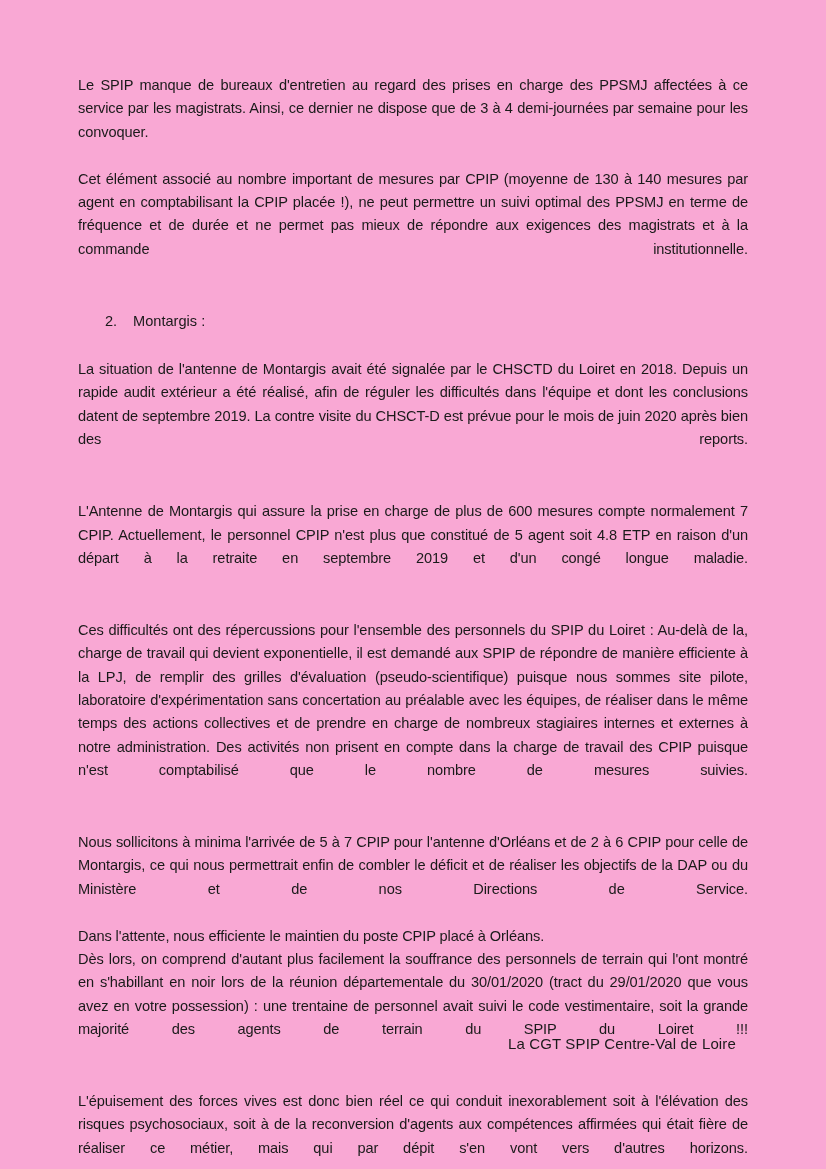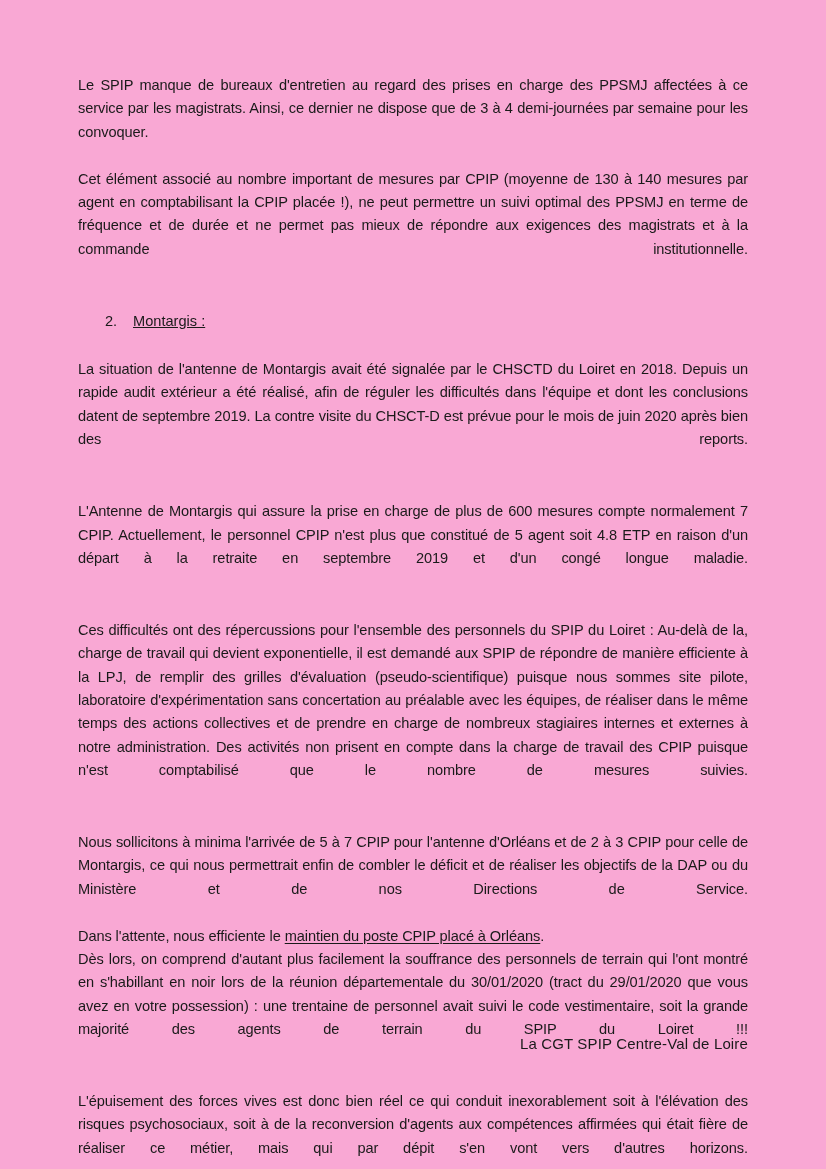--- a/index.html
+++ b/index.html
@@ -53,27 +53,27 @@
     display: flex;
     margin: 0;
     padding-left: 27px;
     font-size: 14.6px;
     line-height: 23.4px;
   }
   .list-num {
     width: 28px;
     flex: 0 0 28px;
   }
-  .list-text { flex: 1 1 auto; text-decoration: underline; }
+  .list-text { flex: 1 1 auto; }
 
-  .u { text-decoration: underline; text-underline-offset: 2px; }
+  .u { text-underline-offset: 2px; }
 
   .signature {
     position: absolute;
-    left: 78px;
+    left: 66px;
     top: 1033px;
     width: 670px;
     text-align: right;
     font-size: 15px;
     line-height: 22px;
     letter-spacing: 0.15px;
   }
 </style>
 </head>
 <body>
@@ -100,21 +100,21 @@
     <div class="gap-md"></div>
 
     <p class="para">L'Antenne de Montargis qui assure la prise en charge de plus de 600 mesures compte normalement 7 CPIP. Actuellement, le personnel CPIP n'est plus que constitué de 5 agent soit 4.8 ETP en raison d'un départ à la retraite en septembre 2019 et d'un congé longue maladie.</p>
 
     <div class="gap-md"></div>
 
     <p class="para"> Ces difficultés ont des répercussions pour l'ensemble des personnels du SPIP du Loiret : Au-delà de la, charge de travail qui devient exponentielle, il est demandé aux SPIP de répondre de manière efficiente à la LPJ, de remplir des grilles d'évaluation (pseudo-scientifique) puisque nous sommes site pilote, laboratoire d'expérimentation sans concertation au préalable avec les équipes, de réaliser dans le même temps des actions collectives et de prendre en charge de nombreux stagiaires internes et externes à notre administration. Des activités non prisent en compte dans la charge de travail des CPIP puisque n'est comptabilisé que le nombre de mesures suivies.</p>
 
     <div class="gap-md"></div>
 
-    <p class="para">Nous sollicitons à minima l'arrivée de 5 à 7 CPIP pour l'antenne d'Orléans et de 2 à 3 CPIP pour celle de Montargis, ce qui nous permettrait enfin de combler le déficit et de réaliser les objectifs de la DAP ou du Ministère et de nos Directions de Service.</p>
+    <p class="para">Nous sollicitons à minima l'arrivée de 5 à 7 CPIP pour l'antenne d'Orléans et de 2 à 6 CPIP pour celle de Montargis, ce qui nous permettrait enfin de combler le déficit et de réaliser les objectifs de la DAP ou du Ministère et de nos Directions de Service.</p>
 
     <p class="para nojust"><span>Dans l'attente, nous efficiente le </span><span class="u">maintien du poste CPIP placé à Orléans</span><span>.</span></p>
 
 
     <p class="para">Dès lors, on comprend d'autant plus facilement la souffrance des personnels de terrain qui l'ont montré en s'habillant en noir lors de la réunion départementale du 30/01/2020 (tract du 29/01/2020 que vous avez en votre possession) : une trentaine de personnel avait suivi le code vestimentaire, soit la grande majorité des agents de terrain du SPIP du Loiret !!!</p>
 
     <div class="gap-md"></div>
 
     <p class="para">L'épuisement des forces vives est donc bien réel ce qui conduit inexorablement soit à l'élévation des risques psychosociaux, soit à de la reconversion d'agents aux compétences affirmées qui était fière de réaliser ce métier, mais qui par dépit s'en vont vers d'autres horizons.</p>
 

